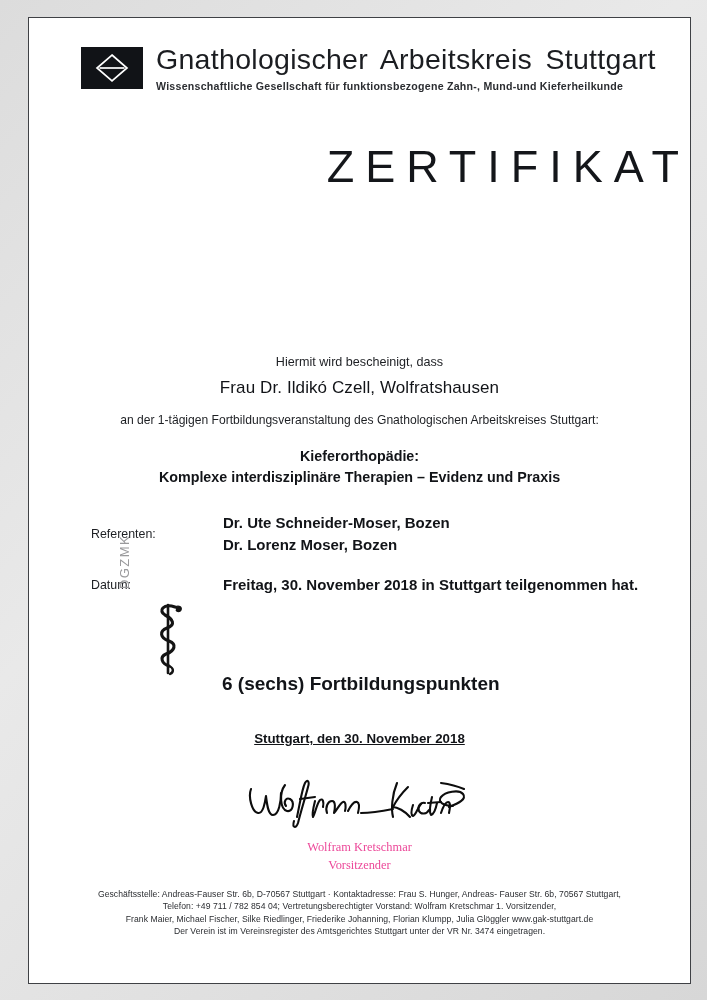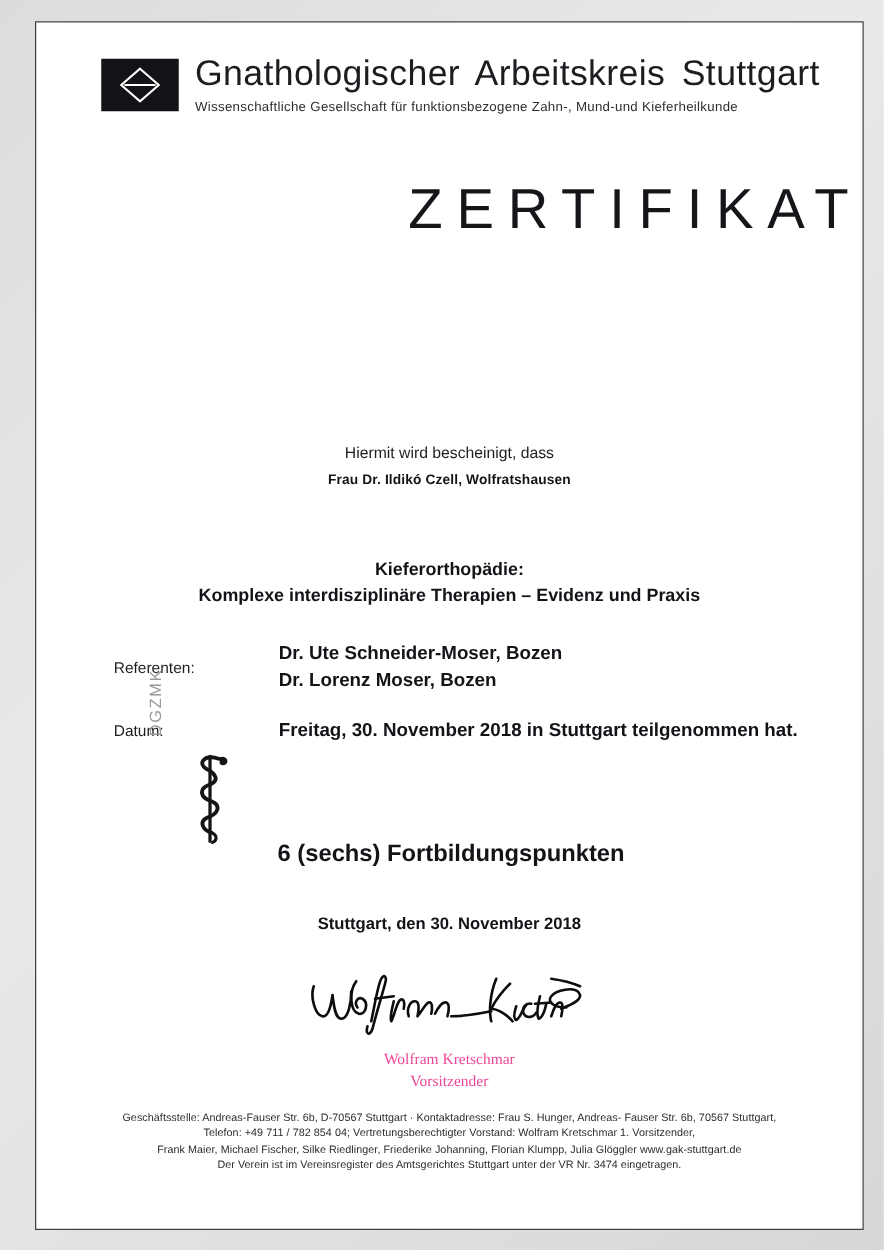--- a/index.html
+++ b/index.html
@@ -75,20 +75,21 @@
     white-space: nowrap;
     word-spacing: 5px;
   }
   .org-sub {
     margin-top: 5px;
     font-size: 10.6px;
     line-height: 1.2;
     letter-spacing: 0.25px;
     color: #2b2d31;
     white-space: nowrap;
+    font-weight: bold;
   }
 
   
   .cert-title {
     position: absolute;
     left: 0;
     right: 0;
     top: 126px;
     text-align: right;
     font-size: 45px;
@@ -106,22 +107,22 @@
     top: 337px;
     text-align: center;
     font-size: 12.6px;
     color: #1d1f23;
   }
   .recipient {
     position: absolute;
     left: 0; right: 0;
     top: 360px;
     text-align: center;
-    font-size: 11px;
-    font-weight: bold;
+    font-size: 17px;
+    font-weight: normal;
     color: #121418;
     letter-spacing: 0.1px;
   }
   .event-line {
     position: absolute;
     left: 0; right: 0;
     top: 395px;
     text-align: center;
     font-size: 12.1px;
     color: #1d1f23;
@@ -212,20 +213,21 @@
 
   
   .place-date {
     position: absolute;
     left: 0; right: 0;
     top: 713px;
     text-align: center;
     font-size: 13.3px;
     font-weight: bold;
     color: #121418;
+    text-decoration: underline;
   }
   .signature {
     position: absolute;
     left: 0; right: 0;
     top: 755px;
     display: flex;
     justify-content: center;
   }
   .signature svg { display: block; }
   .signer {
@@ -270,20 +272,21 @@
         <div class="logo-text">
           <div class="org-name">Gnathologischer Arbeitskreis Stuttgart</div>
           <div class="org-sub">Wissenschaftliche Gesellschaft für funktionsbezogene Zahn-, Mund-und Kieferheilkunde</div>
         </div>
       </div>
 
       <div class="cert-title">ZERTIFIKAT</div>
 
       <div class="intro">Hiermit wird bescheinigt, dass</div>
       <div class="recipient">Frau Dr. Ildikó Czell, Wolfratshausen</div>
+      <div class="event-line">an der 1-tägigen Fortbildungsveranstaltung des Gnathologischen Arbeitskreises Stuttgart:</div>
       <div class="course">
         <div>Kieferorthopädie:</div>
         <div>Komplexe interdisziplinäre Therapien – Evidenz und Praxis</div>
       </div>
 
       <div class="rows">
         <div class="row">
           <div class="row-label">Referenten:</div>
           <div class="row-value">
             <div>Dr. Ute Schneider-Moser, Bozen</div>

